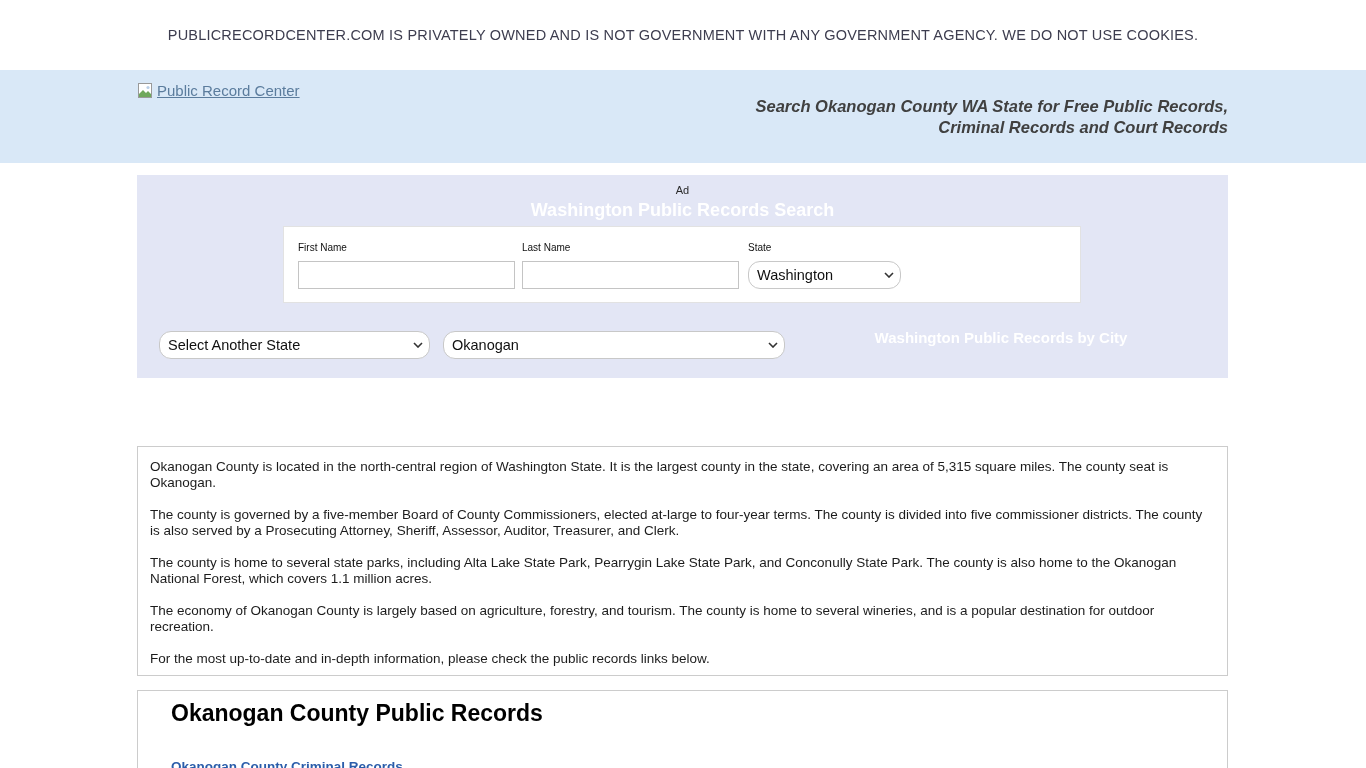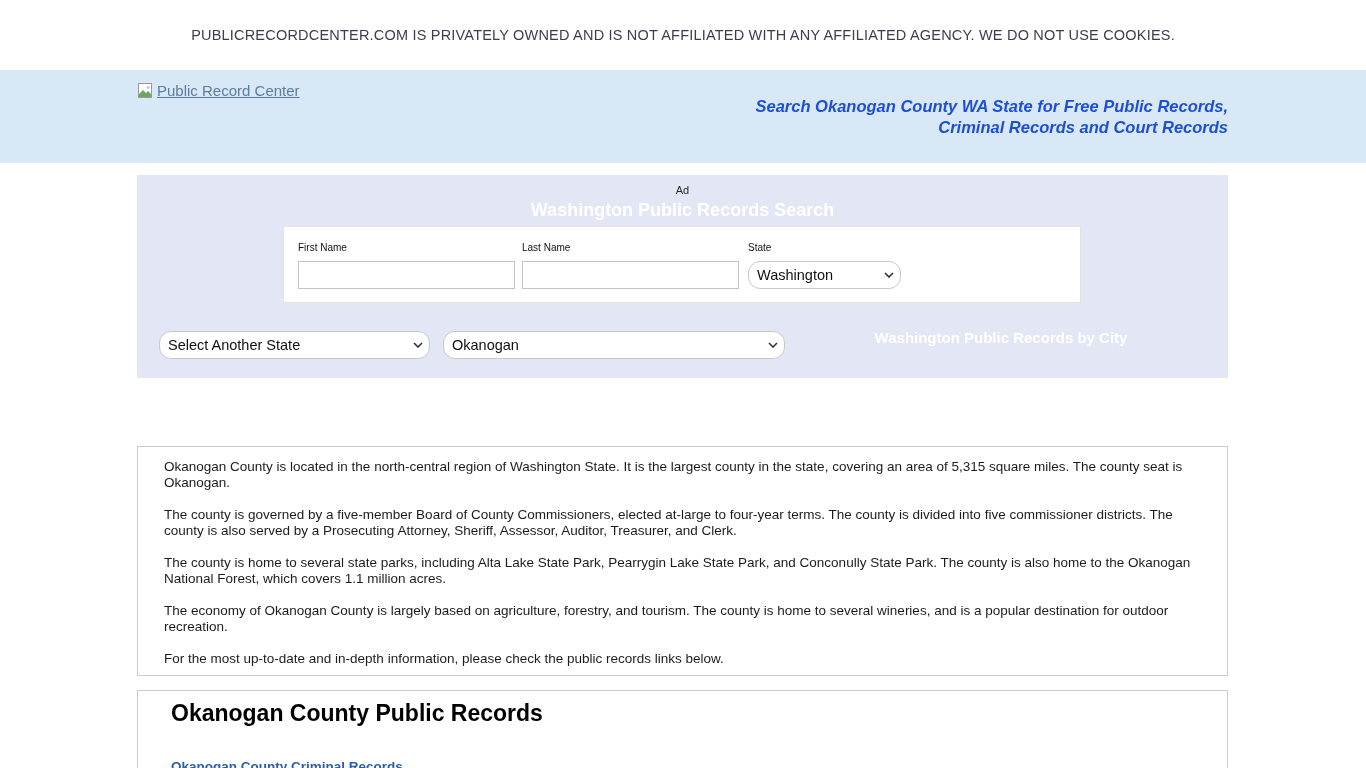--- a/index.html
+++ b/index.html
@@ -26,21 +26,21 @@
   }
   .logo-link {
     position:absolute; left:138px; top:12px;
     display:inline-flex; align-items:flex-end; gap:3px;
     color:#5b7c9d; text-decoration:underline; font-size:15px;
     cursor:pointer;
   }
   .tagline {
     position:absolute; right:138px; top:26px; width:480px;
     text-align:right; font-style:italic; font-weight:bold;
-    font-size:16.5px; line-height:21px; color:#1d4ed8;
+    font-size:16.5px; line-height:21px; color:#404040;
   }
 
   
   .ad-panel {
     position:absolute; left:137px; top:175px; width:1091px; height:203px;
     background:#e3e6f5;
   }
   .ad-label {
     position:absolute; top:9px; left:0; width:100%;
     text-align:center; font-size:11px; color:#2a2a2a;
@@ -82,21 +82,21 @@
 
   .by-city {
     position:absolute; left:724px; top:154px; width:280px;
     text-align:center; color:#ffffff; font-weight:bold; font-size:15px;
   }
 
   
   .about-box {
     position:absolute; left:137px; top:446px; width:1091px; height:230px;
     background:#ffffff; border:1px solid #cccccc;
-    padding:12px 12px 0 26px;
+    padding:12px 12px 0 12px;
   }
   .about-box p {
     font-size:13.5px; line-height:16px; color:#1c1c1c;
     margin:0 0 16px 0;
   }
 
   
   .records-box {
     position:absolute; left:137px; top:690px; width:1091px; height:100px;
     background:#ffffff; border:1px solid #cccccc;
@@ -109,21 +109,21 @@
   .records-link {
     position:absolute; left:33px; top:68px;
     font-size:13.5px; font-weight:bold; color:#2b5daa;
     text-decoration:none; cursor:pointer;
   }
 </style>
 </head>
 <body>
 
 <div class="topbar">
-  <span class="topbar-text">PUBLICRECORDCENTER.COM IS PRIVATELY OWNED AND IS NOT AFFILIATED WITH ANY AFFILIATED AGENCY. WE DO NOT USE COOKIES.</span>
+  <span class="topbar-text">PUBLICRECORDCENTER.COM IS PRIVATELY OWNED AND IS NOT GOVERNMENT WITH ANY GOVERNMENT AGENCY. WE DO NOT USE COOKIES.</span>
 </div>
 
 <div class="header">
   <a class="logo-link">
     <span style="line-height:0;">
       <svg width="16" height="16" viewBox="0 0 16 16">
         <rect x="0.5" y="0.5" width="13" height="14" fill="#ffffff" stroke="#999999"></rect>
         <path d="M1 11 l4 -4 3 3 2 -2 3 3 v3 h-12 z" fill="#6fa85c"></path>
         <circle cx="10" cy="4.5" r="1.6" fill="#b9cfe8"></circle>
       </svg>

